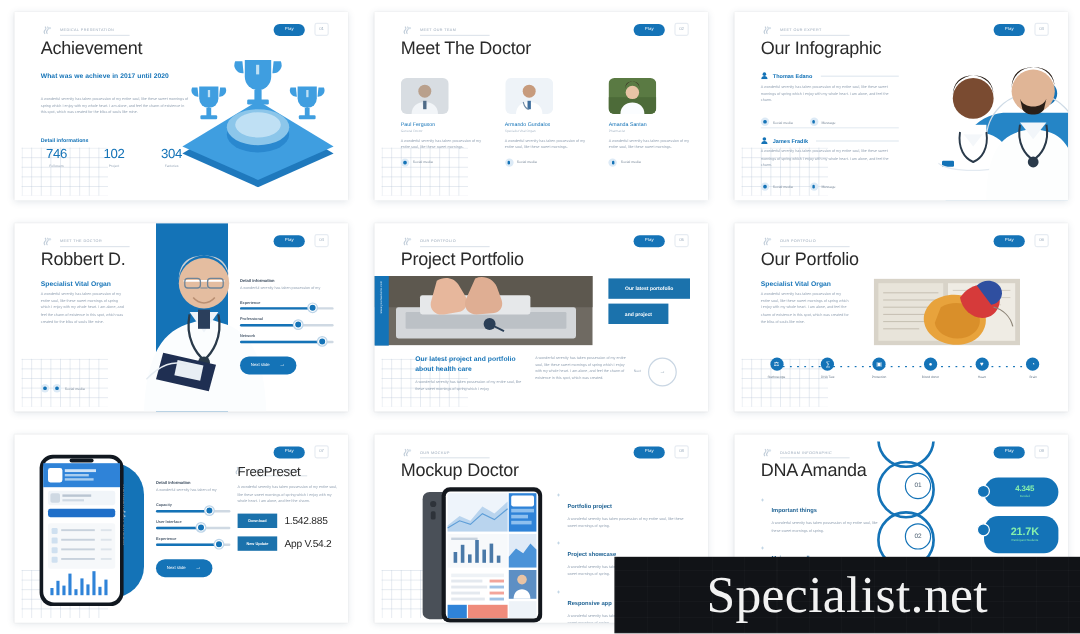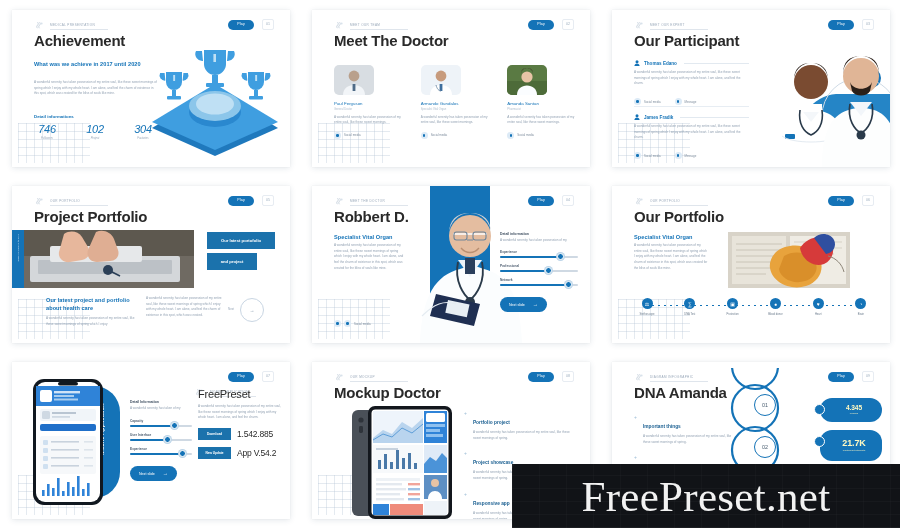--- a/index.html
+++ b/index.html
@@ -55,35 +55,35 @@
     position:absolute; right:6px; top:2px;
     font-size:3.6px; color:#9fb0c0;
   }
   .pagebox {
     position:absolute; right:2px; top:-1px; width:12px; height:11px;
     border:1px solid #e7ecf2; border-radius:2px;
   }
 
   .title {
     position:absolute; left:22px; top:22px;
-    font-size:15px; color:#2a2a2a; font-weight:700; letter-spacing:-.2px;
+    font-size:15px; color:#2a2a2a; font-weight:400; letter-spacing:-.2px;
     white-space:nowrap;
   }
   .subtitle { color:#1473b7; font-weight:700; font-size:5.6px; letter-spacing:.05px; }
   .body-text { color:#93a2b3; font-size:3.1px; line-height:1.85; }
 
   
   .s1-q { position:absolute; left:22px; top:50px; width:120px; }
   .s1-q .subtitle { display:block; line-height:1.45; }
   .s1-p { position:absolute; left:22px; top:70px; width:124px; }
   .s1-detail { position:absolute; left:22px; top:104px; color:#1473b7; font-size:4.4px; font-weight:600; }
   .stats { position:absolute; left:21px; top:113px; display:flex; gap:20px; }
   .stat .num { font-size:11px; color:#1473b7; font-weight:400; letter-spacing:-.3px; }
   .stat .cap { font-size:2.8px; color:#9aa9ba; margin-top:1px; text-align:center; }
-  .stat { text-align:center; min-width:28px;font-style:italic; }
+  .stat { text-align:center; min-width:28px; }
 
   .trophy-art { position:absolute; right:6px; top:28px; width:138px; height:118px; }
 
   
   .docs { position:absolute; left:22px; top:55px; right:14px; display:flex; gap:18px; }
   .doc { width:70px; }
   .doc .ph { width:40px; height:30px; border-radius:5px; overflow:hidden; position:relative; }
   .doc .nm { color:#1473b7; font-size:4.4px; margin-top:6px; font-weight:500; }
   .doc .ro { color:#b3c0ce; font-size:2.7px; margin-top:1.5px; }
   .doc .tx { margin-top:4px; }
@@ -181,21 +181,21 @@
   .bullet { display:flex; gap:6px; margin-bottom:9px; }
   .bullet .pl { color:#9dbdd6; font-size:5px; line-height:1; margin-top:1px; }
   .bullet .bt { color:#1a5f91; font-size:4.8px; font-weight:700; }
   .bullet .bp { margin-top:2px; }
 
   
   .dna-art { position:absolute; left:118px; top:6px; width:50px; height:151px; }
   .s9-list { position:absolute; left:22px; top:52px; width:102px; }
   .s9-stats { position:absolute; left:208px; top:36px; width:62px; }
   .chip {
-    position:relative; background:#1473b7; color:#fef9c3; border-radius:12px;
+    position:relative; background:#1473b7; color:#86efac; border-radius:12px;
     padding:6px 8px 7px 14px; margin-bottom:8px; text-align:center;
   }
   .chip .cn { font-size:6.6px; font-weight:700; letter-spacing:-.1px; }
   .chip .cl { font-size:2.5px; opacity:.9; margin-top:1px; }
   .chip .cdot {
     position:absolute; left:-6px; top:6px; width:11px; height:11px; border-radius:50%;
     background:#1473b7; border:1.5px solid #fff;
   }
   .numcirc {
     position:absolute; border-radius:50%; border:1.5px solid #1473b7;
@@ -442,21 +442,21 @@
               <circle cx="7.6" cy="2.4" r="1" fill="#b9cbdb"></circle>
             </svg>
         </span>
         <span class="kicker">Meet Our Expert</span>
         <span class="kicker-line"></span>
         <span class="pill">Play</span>
         <span class="pagebox"></span>
         <span class="pagenum">03</span>
       </div>
 
-      <div class="title">Our Participant</div>
+      <div class="title">Our Infographic</div>
 
       <div class="prac" style="top:50px">
         <div class="hdr">
           <span class="pic">
             <svg width="6" height="6" viewBox="0 0 6 6">
                 <circle cx="3" cy="1.8" r="1.5" fill="#1473b7"></circle>
                 <path d="M0.4 6c0-1.7 1.2-2.6 2.6-2.6S5.6 4.3 5.6 6z" fill="#1473b7"></path>
               </svg>
           </span>
           <span class="nm">Thomas Edano</span>
@@ -501,74 +501,20 @@
             <span class="tl">Social media</span>
           </span>
           <span class="social">
             <span class="ic">
                 <span></span>
               </span>
             <span class="tl">Message</span>
           </span>
         </div>
       </div>
-    </div>
-  </div>
-
-  <div class="cell">
-    <div class="slide">
-
-      <div class="dots"></div>
-
-      <div class="shead">
-        <span class="logo">
-          <svg width="11" height="11" viewBox="0 0 11 11">
-              <path d="M5.5 1.2c1 1 1 2 0 3s-1 2 0 3" stroke="#8fa5bb" stroke-width="0.9" fill="none"></path>
-              <path d="M3.5 1.2c1 1 1 2 0 3s-1 2 0 3" stroke="#8fa5bb" stroke-width="0.9" fill="none"></path>
-              <circle cx="7.6" cy="2.4" r="1" fill="#b9cbdb"></circle>
-            </svg>
-        </span>
-        <span class="kicker">Our Portfolio</span>
-        <span class="kicker-line"></span>
-        <span class="pill">Play</span>
-        <span class="pagebox"></span>
-        <span class="pagenum">05</span>
-      </div>
-
-      <div class="title">Project Portfolio</div>
-
-      <div class="s5-img">
-        <svg width="182" height="58" viewBox="0 0 182 58">
-          <rect width="182" height="58" fill="#6f6a62"></rect>
-          <rect y="0" width="182" height="26" fill="#5d584f"></rect>
-          <rect x="18" y="26" width="150" height="26" rx="2" fill="#d4d7da"></rect>
-          <rect x="26" y="30" width="134" height="14" rx="1" fill="#bcc1c6"></rect>
-          <rect x="38" y="16" width="92" height="16" rx="2" fill="#e6e8ea"></rect>
-          <path d="M52 4 c6-4 14-3 18 3 l6 10 c3 6 0 12-6 13 l-12 2 c-7 1-12-4-11-10z" fill="#e7b79c"></path>
-          <path d="M84 2 c7-3 15 0 18 7 l4 11 c2 6-2 11-8 11 l-13 1 c-7 0-11-6-9-12z" fill="#dfae93"></path>
-          <circle cx="96" cy="40" r="5" fill="#2b3f57"></circle>
-          <path d="M96 40 l12 6" stroke="#2b3f57" stroke-width="1.6"></path>
-        </svg>
-      </div>
-      <div class="s5-imgstrip">
-        <span>www.yourwebsite.com</span>
-      </div>
-
-      <div class="s5-btn s5-b1">Our latest portofolio</div>
-      <div class="s5-btn s5-b2">and project</div>
-
-      <div class="s5-h">
-        <span class="subtitle">Our latest project and portfolio about health care</span>
-        <div class="body-text" style="margin-top:3px">A wonderful serenity has taken possession of my entire soul, like these sweet mornings of spring which I enjoy</div>
-      </div>
-      <div class="s5-p2 body-text">A wonderful serenity has taken possession of my entire soul, like these sweet mornings of spring which I enjoy with my whole heart. I am alone, and feel the charm of existence in this spot, which was created.</div>
-      <div class="nexttxt">Next</div>
-      <div class="circle-arrow">
-          <span>→</span>
-        </div>
     </div>
   </div>
 
   <div class="cell">
     <div class="slide">
 
       <div class="dots"></div>
 
       <div class="s4-band"></div>
       <div class="doc4-art">
@@ -647,20 +593,74 @@
             <div class="fill" style="width:88%"></div>
               <div class="knob" style="left:calc(88% - 3.5px)"></div>
           </div>
         </div>
 
         <div class="nextbtn">
           <span>Next slide</span>
           <span class="arr">→</span>
         </div>
       </div>
+    </div>
+  </div>
+
+  <div class="cell">
+    <div class="slide">
+
+      <div class="dots"></div>
+
+      <div class="shead">
+        <span class="logo">
+          <svg width="11" height="11" viewBox="0 0 11 11">
+              <path d="M5.5 1.2c1 1 1 2 0 3s-1 2 0 3" stroke="#8fa5bb" stroke-width="0.9" fill="none"></path>
+              <path d="M3.5 1.2c1 1 1 2 0 3s-1 2 0 3" stroke="#8fa5bb" stroke-width="0.9" fill="none"></path>
+              <circle cx="7.6" cy="2.4" r="1" fill="#b9cbdb"></circle>
+            </svg>
+        </span>
+        <span class="kicker">Our Portfolio</span>
+        <span class="kicker-line"></span>
+        <span class="pill">Play</span>
+        <span class="pagebox"></span>
+        <span class="pagenum">05</span>
+      </div>
+
+      <div class="title">Project Portfolio</div>
+
+      <div class="s5-img">
+        <svg width="182" height="58" viewBox="0 0 182 58">
+          <rect width="182" height="58" fill="#6f6a62"></rect>
+          <rect y="0" width="182" height="26" fill="#5d584f"></rect>
+          <rect x="18" y="26" width="150" height="26" rx="2" fill="#d4d7da"></rect>
+          <rect x="26" y="30" width="134" height="14" rx="1" fill="#bcc1c6"></rect>
+          <rect x="38" y="16" width="92" height="16" rx="2" fill="#e6e8ea"></rect>
+          <path d="M52 4 c6-4 14-3 18 3 l6 10 c3 6 0 12-6 13 l-12 2 c-7 1-12-4-11-10z" fill="#e7b79c"></path>
+          <path d="M84 2 c7-3 15 0 18 7 l4 11 c2 6-2 11-8 11 l-13 1 c-7 0-11-6-9-12z" fill="#dfae93"></path>
+          <circle cx="96" cy="40" r="5" fill="#2b3f57"></circle>
+          <path d="M96 40 l12 6" stroke="#2b3f57" stroke-width="1.6"></path>
+        </svg>
+      </div>
+      <div class="s5-imgstrip">
+        <span>www.yourwebsite.com</span>
+      </div>
+
+      <div class="s5-btn s5-b1">Our latest portofolio</div>
+      <div class="s5-btn s5-b2">and project</div>
+
+      <div class="s5-h">
+        <span class="subtitle">Our latest project and portfolio about health care</span>
+        <div class="body-text" style="margin-top:3px">A wonderful serenity has taken possession of my entire soul, like these sweet mornings of spring which I enjoy</div>
+      </div>
+      <div class="s5-p2 body-text">A wonderful serenity has taken possession of my entire soul, like these sweet mornings of spring which I enjoy with my whole heart. I am alone, and feel the charm of existence in this spot, which was created.</div>
+      <div class="nexttxt">Next</div>
+      <div class="circle-arrow">
+          <span>→</span>
+        </div>
     </div>
   </div>
 
   <div class="cell">
     <div class="slide">
 
       <div class="dots"></div>
 
       <div class="shead">
         <span class="logo">
@@ -1020,15 +1020,15 @@
         <div class="chip">
           <span class="cdot"></span>
           <div class="cn">&nbsp;</div>
         </div>
       </div>
     </div>
   </div>
 
   <div class="watermark">
     <div class="wm-brick"></div>
-    <span class="wm-text">FreePreset.net</span>
+    <span class="wm-text">Specialist.net</span>
   </div>
 </div>
 
 </body></html>

